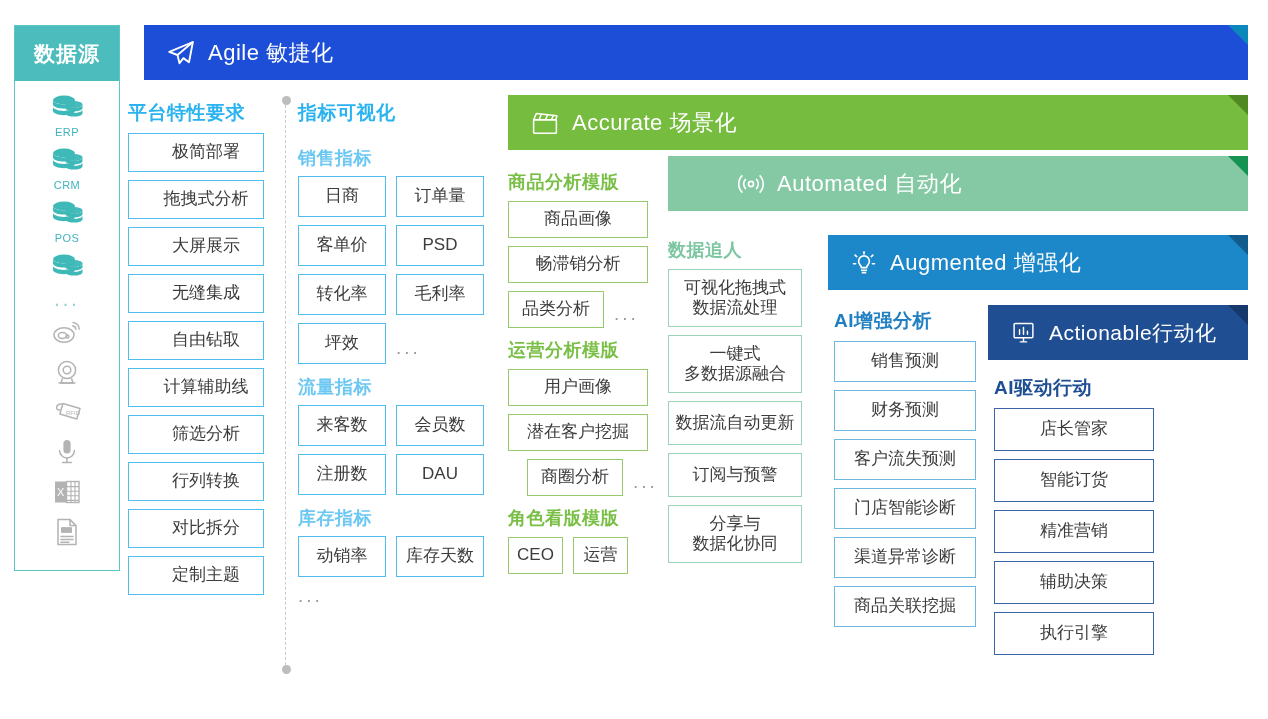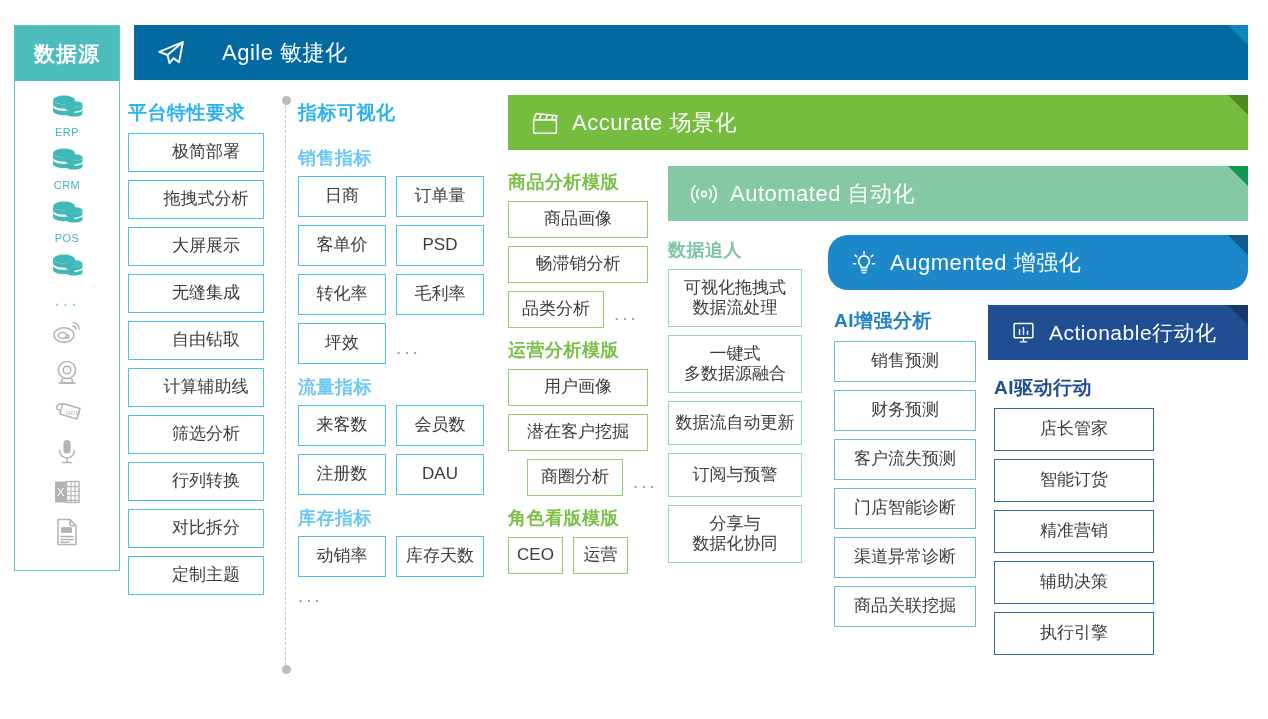--- a/index.html
+++ b/index.html
@@ -32,27 +32,27 @@
 
   
   .banner{
     position:absolute;height:55px;box-sizing:border-box;
     display:flex;align-items:center;color:#ffffff;
   }
   .banner .bicon{margin-left:22px;margin-right:12px;display:flex;align-items:center;}
   .banner .btxt{font-size:22px;letter-spacing:.5px;white-space:nowrap;}
   .fold{position:absolute;right:0;top:0;width:20px;height:20px;}
 
-  #b-agile{left:134px;top:25px;right:20px;background:#0369a1;gap:24px;}
+  #b-agile{left:144px;top:25px;right:20px;background:#1d4ed8;}
   #b-agile .fold{background:#0b87bb;clip-path:polygon(0 0,100% 100%,100% 0);}
   #b-accurate{left:508px;top:95px;right:20px;background:#76bc3f;}
   #b-accurate .fold{background:#4e8a21;clip-path:polygon(0 0,100% 100%,100% 0);}
-  #b-automated{left:668px;top:166px;right:20px;background:#85c9a4;}
+  #b-automated{left:668px;top:156px;right:20px;background:#85c9a4;padding-left:47px;}
   #b-automated .fold{background:#149353;clip-path:polygon(0 0,100% 100%,100% 0);}
-  #b-augmented{left:828px;top:235px;right:20px;background:#1c87c9;border-radius:20px;}
+  #b-augmented{left:828px;top:235px;right:20px;background:#1c87c9;}
   #b-augmented .fold{background:#115c8c;clip-path:polygon(0 0,100% 100%,100% 0);}
   #b-actionable{left:988px;top:305px;right:20px;background:#1f4e93;align-items:center;}
   #b-actionable .fold{background:#16386b;clip-path:polygon(0 0,100% 100%,100% 0);}
   #b-actionable .btxt{font-size:21px;}
 
   
   .col{position:absolute;box-sizing:border-box;}
   .col-title{font-weight:bold;letter-spacing:.5px;}
   .grp-title{font-weight:bold;letter-spacing:.5px;}
   .chip{

